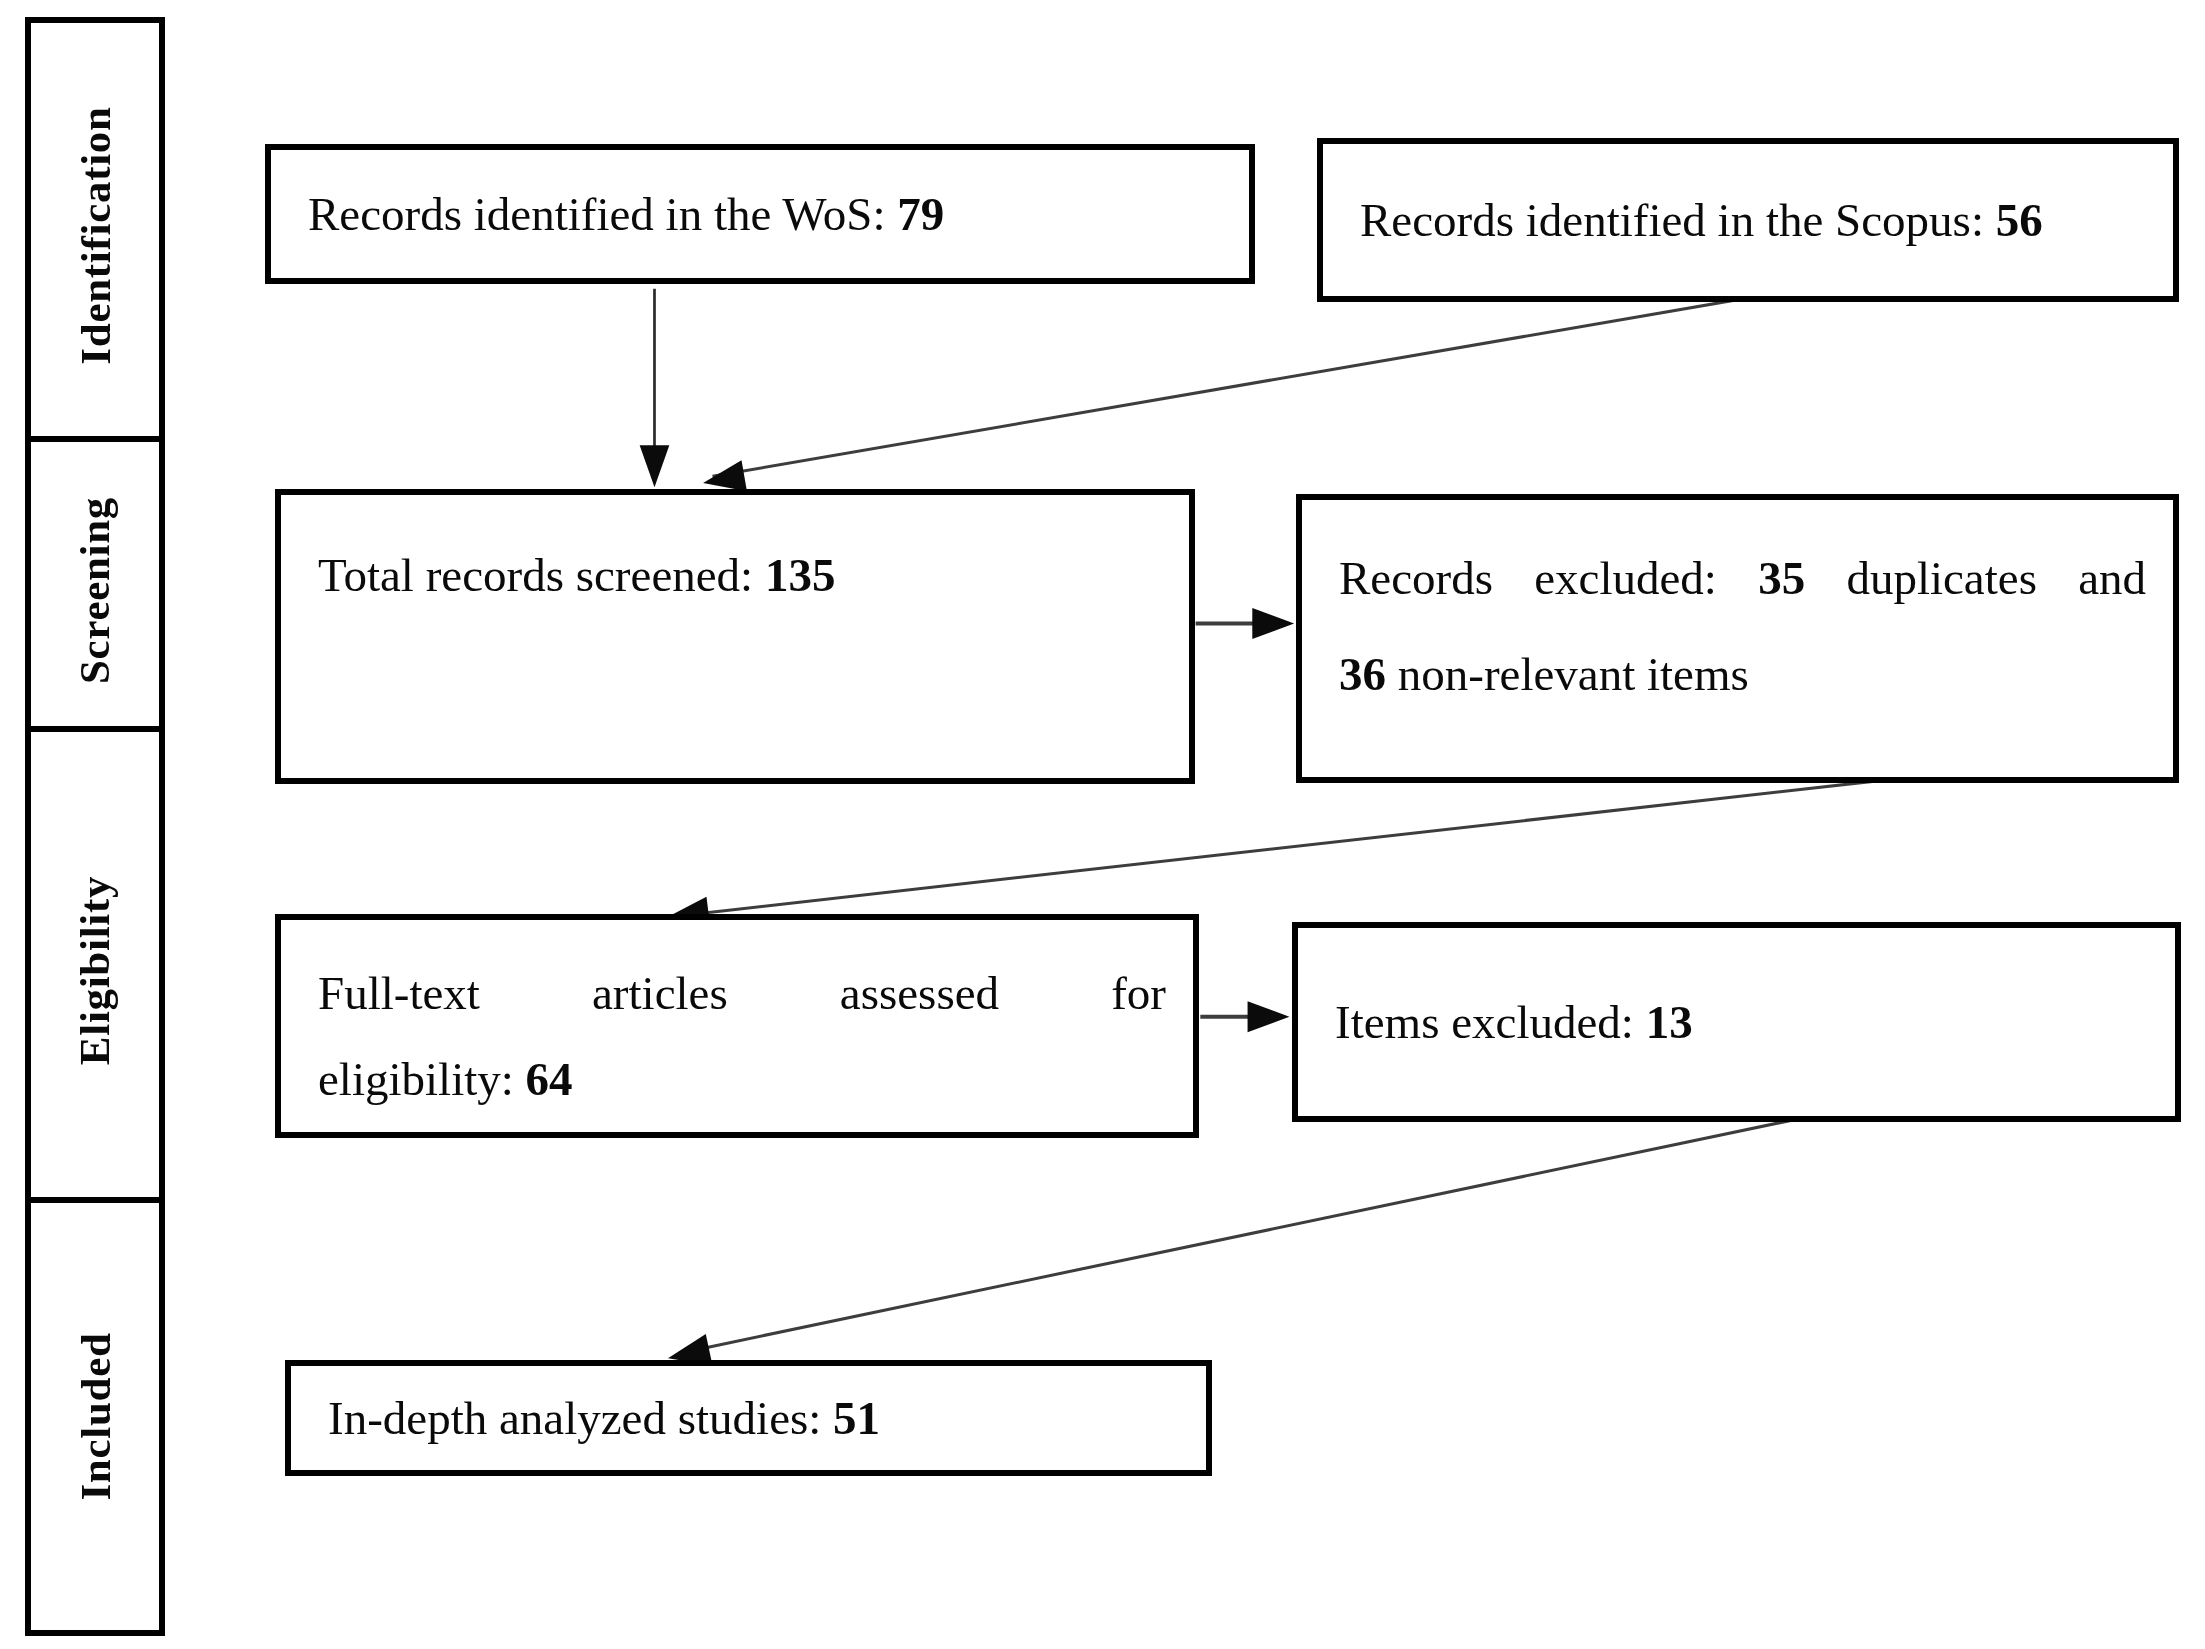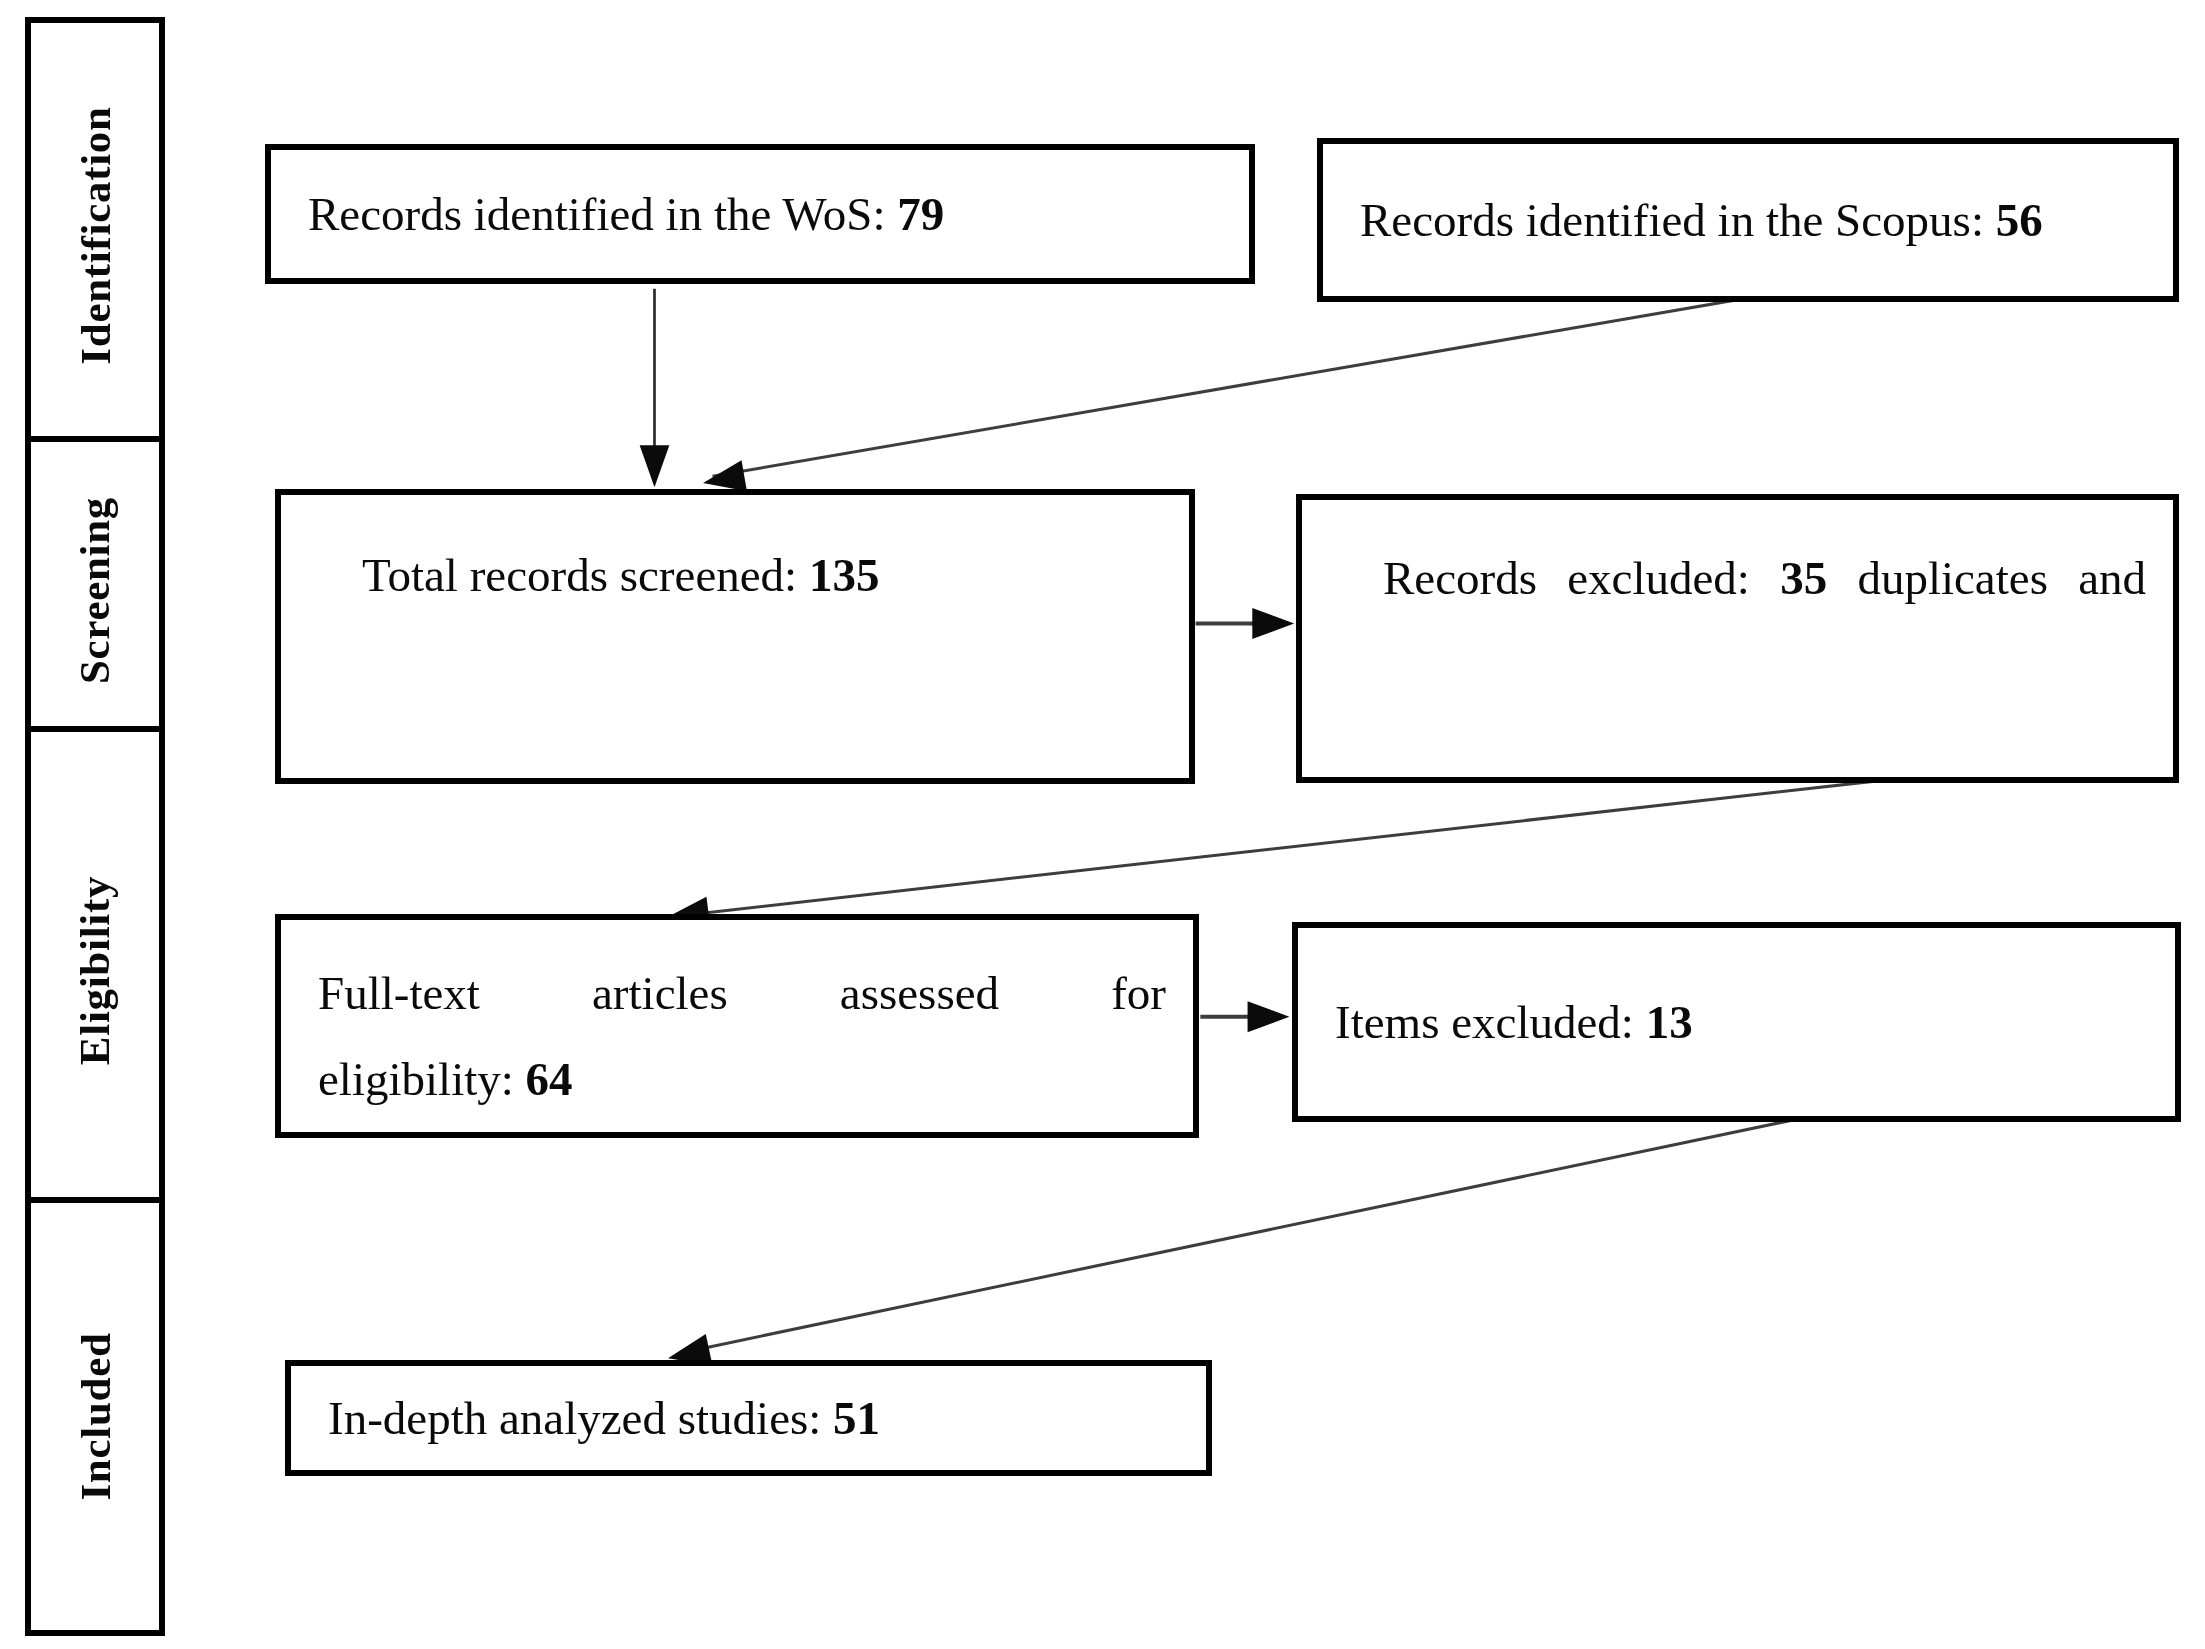--- a/index.html
+++ b/index.html
@@ -32,21 +32,21 @@
     border: 6px solid #000;
     background: #fff;
     box-sizing: border-box;
     font-size: 47px;
     padding: 0 27px 0 37px;
     line-height: 1.25;
   }
   .fbox.single { display: flex; align-items: center; }
   .fbox .line { margin: 0; white-space: nowrap; }
   .fbox.two .line { white-space: normal; }
-  .lh142 .line { line-height: 96px; margin-left: 44px; }
+  .lh142 .line { line-height: 96px; }
   .lh128 .line { line-height: 86px; }
   .pt48 { padding-top: 32px; }
   .pt40 { padding-top: 30px; }
   .just { text-align: justify; text-align-last: justify; }
   b, .num { font-weight: bold; }
   
   #arrows {
     position: absolute; left: 0; top: 0;
     width: 2205px; height: 1649px;
     pointer-events: none;
@@ -113,20 +113,22 @@
 
 <div class="fbox two lh142 pt48" style="left:275px;top:489px;width:920px;height:295px">
   <p class="line"><span>Total records screened:</span>
     <b class="num">135</b></p>
 </div>
 
 <div class="fbox two lh142 pt40" style="left:1296px;top:494px;width:883px;height:289px">
   <p class="line just"><span>Records excluded:</span>
     <b class="num">35</b>
     <span>duplicates and</span></p>
+  <p class="line"><b class="num">36</b>
+    <span>non-relevant items</span></p>
 </div>
 
 <div class="fbox two lh128 pt40" style="left:275px;top:914px;width:924px;height:224px">
   <p class="line just"><span>Full-text articles assessed for</span></p>
   <p class="line"><span>eligibility:</span>
     <b class="num">64</b></p>
 </div>
 
 <div class="fbox single" style="left:1292px;top:922px;width:889px;height:200px">
   <p class="line"><span>Items excluded:</span>

